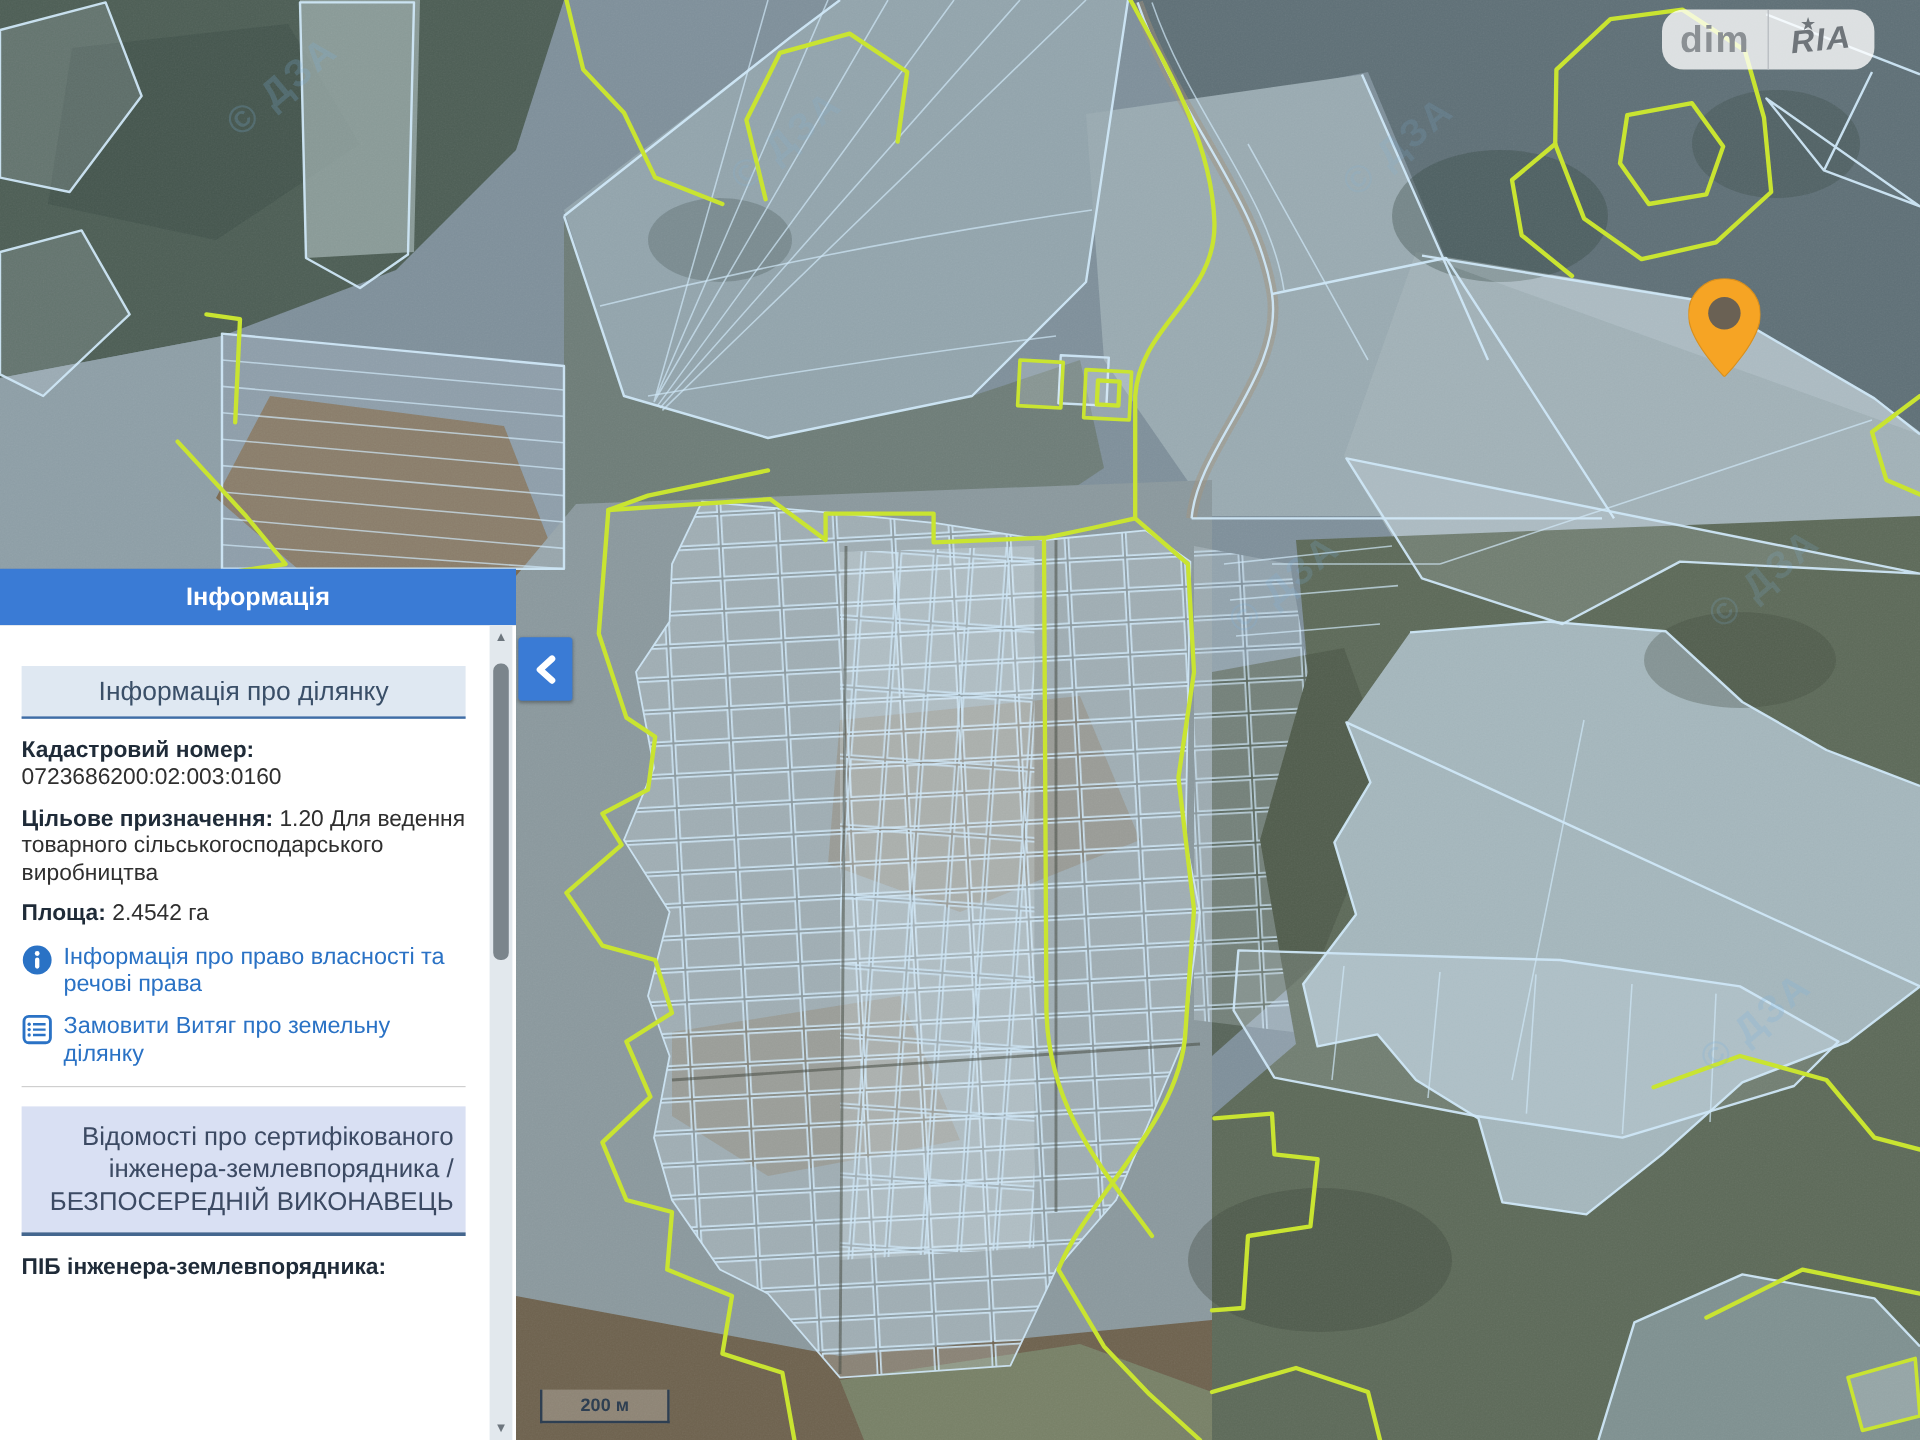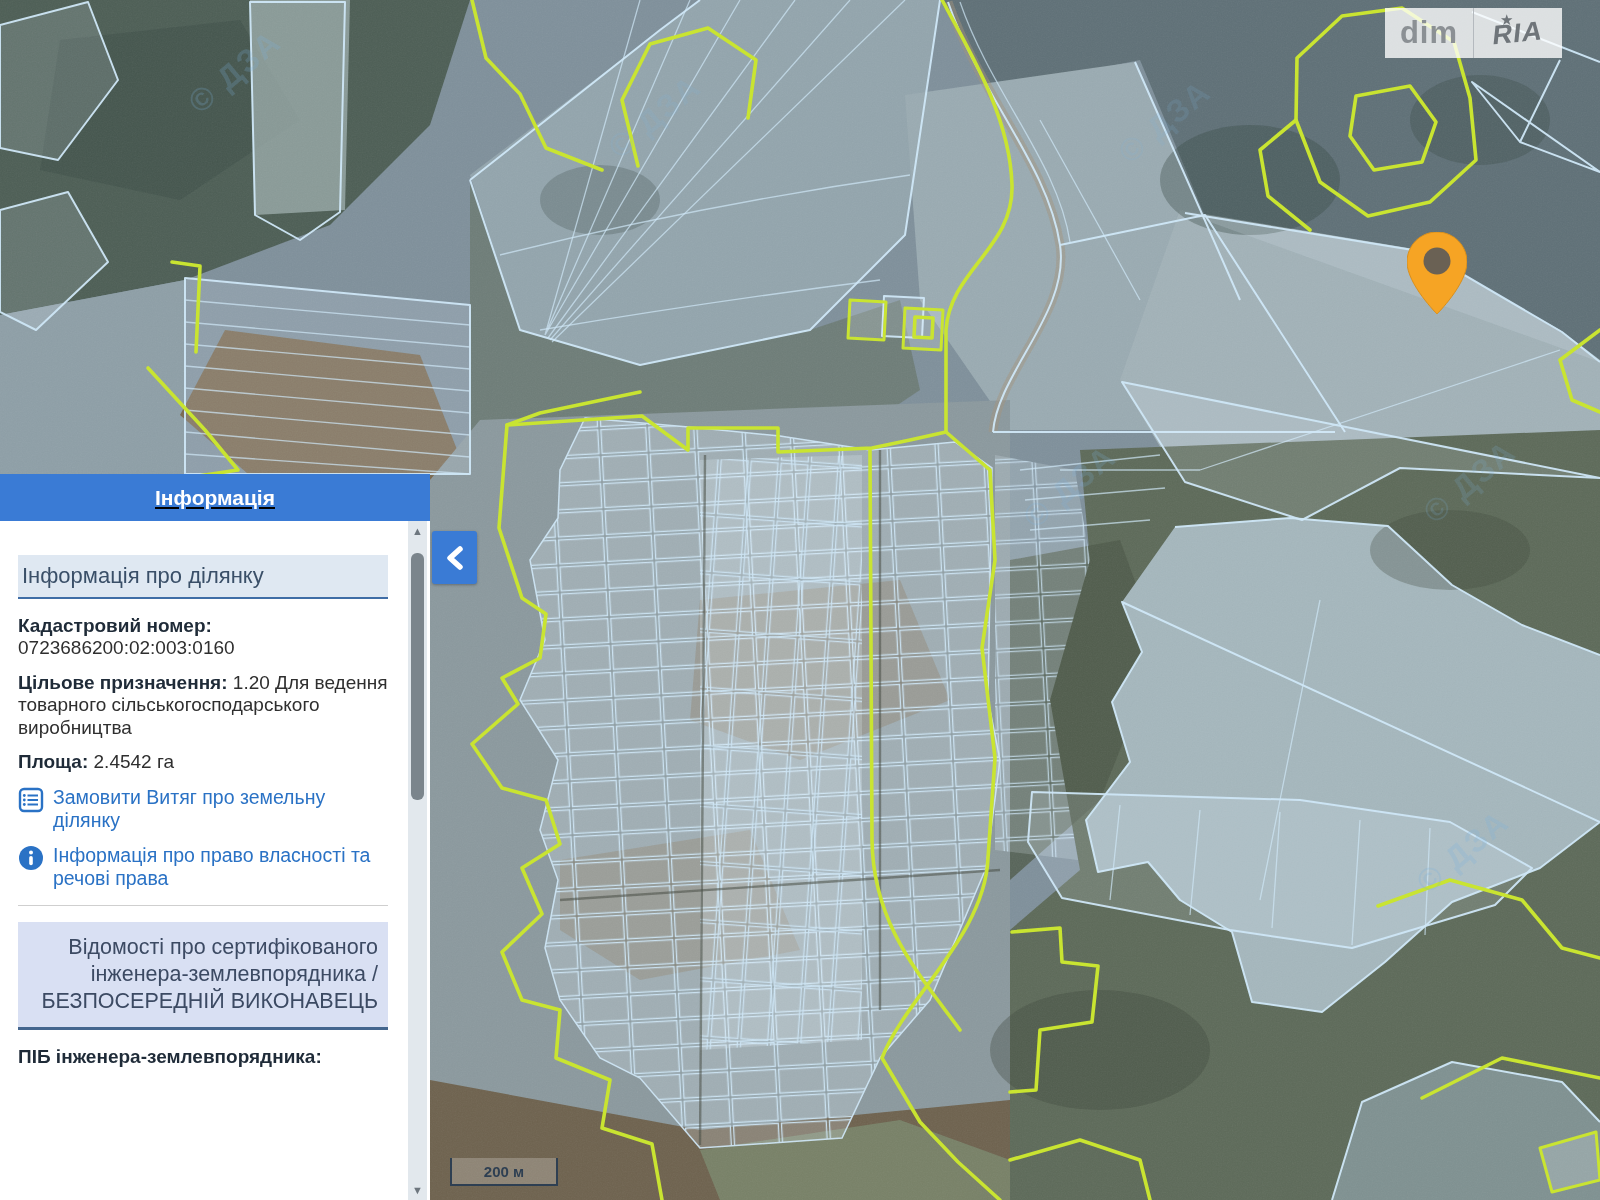--- a/index.html
+++ b/index.html
@@ -12,21 +12,21 @@
   .blf{stroke:var(--parcel-line);fill:rgba(230,244,253,0.16);stroke-width:2;opacity:.95;stroke-linejoin:round;}
   .bl-thin{stroke:var(--parcel-line);fill:none;stroke-width:1.3;opacity:.7;}
   .yl{stroke:var(--boundary-yellow);fill:none;stroke-width:3.6;stroke-linejoin:round;stroke-linecap:round;}
   .ylf{stroke:var(--boundary-yellow);fill:rgba(240,250,255,0.2);stroke-width:3;stroke-linejoin:round;}
   .street{stroke:#43483f;fill:none;stroke-width:2.4;opacity:.55;}
   .pcell{fill:rgba(233,246,255,0.24);stroke:var(--parcel-line);stroke-width:1.5;}
   .wm{fill:rgba(125,178,220,0.45);font-size:32px;font-weight:bold;letter-spacing:2px;}
 
   
   .logo{position:absolute;left:1385px;top:8px;width:177px;height:50px;
-        background:rgba(255,255,255,0.78);border-radius:0;display:flex;align-items:stretch;}
+        background:rgba(255,255,255,0.78);border-radius:18px;display:flex;align-items:stretch;}
   .logo-left{flex:1;display:flex;align-items:center;justify-content:center;
              color:#8b9094;font-size:31px;font-weight:bold;letter-spacing:1px;}
   .logo-div{width:1px;background:#b4b9be;}
   .logo-right{flex:1;display:flex;align-items:center;justify-content:center;position:relative;}
   .ria{display:inline-block;transform:skewX(-12deg) rotate(-6deg);color:#6f757a;
        font-size:27px;font-weight:bold;letter-spacing:1px;}
 
   
   .marker{position:absolute;left:1407px;top:232px;width:60px;height:82px;}
 
@@ -35,27 +35,27 @@
             border-left:2px solid var(--scalebar-ink);border-right:2px solid var(--scalebar-ink);
             border-bottom:2px solid var(--scalebar-ink);background:rgba(255,255,255,0.22);
             color:var(--scalebar-ink);font-size:15px;display:flex;align-items:center;justify-content:center;font-weight:bold;}
 
   
   .collapse-btn{position:absolute;left:432px;top:531px;width:45px;height:53px;border:none;
                 background:var(--accent-blue);border-radius:3px;cursor:pointer;padding:0;
                 display:flex;align-items:center;justify-content:center;box-shadow:0 1px 3px rgba(0,0,0,.3);}
 
   
-  .panel{position:absolute;left:0;top:474px;width:430px;height:726px;text-decoration:underline;}
+  .panel{position:absolute;left:0;top:474px;width:430px;height:726px;}
   .panel-header{height:47px;background:var(--accent-blue);color:#fff;font-size:21px;font-weight:bold;
                 display:flex;align-items:center;justify-content:center;}
   .panel-body{position:absolute;left:0;top:47px;right:0;bottom:0;background:#fff;
               padding:34px 42px 0 18px;box-sizing:border-box;overflow:hidden;
               color:#2f2f2f;font-size:19px;line-height:1.18;}
-  .section-heading{background:var(--panel-heading-bg);color:#3a4f68;font-size:22px;
+  .section-heading{background:var(--panel-heading-bg);color:#3a4f68;font-size:22px;text-align:center;
                    padding:8px 4px;border-bottom:2px solid var(--panel-heading-underline);margin-bottom:16px;}
   .field{margin:0 0 12px 0;}
   .field .b{font-weight:bold;color:#1f2b38;text-align:center;}
   .link-row{display:flex;gap:9px;margin:13px 0;color:var(--link-blue);cursor:pointer;}
   .link-row .txt{font-size:19.5px;line-height:1.15;}
   .link-icon{flex:none;margin-top:1px;color:var(--link-blue);}
   .sep{border:none;border-top:1px solid #cfcfcf;margin:16px 0 16px 0;}
   .executor-box{background:var(--executor-box-bg);color:var(--executor-box-text);font-size:21.5px;
                 text-align:right;padding:12px 10px;line-height:1.25;
                 border-bottom:3px solid #44668e;margin-bottom:16px;}
@@ -232,40 +232,40 @@
         <span>1.20 Для ведення товарного сільськогосподарського виробництва</span>
       </p>
 
       <p class="field">
         <span class="b">Площа:</span>
         <span>2.4542 га</span>
       </p>
 
       <div class="link-row">
         <svg class="link-icon" width="26" height="26" viewBox="0 0 26 26">
+          <circle cx="13" cy="13" r="12" fill="currentColor"></circle>
+          <circle cx="13" cy="7.6" r="2" fill="#ffffff"></circle>
+          <rect x="11.2" y="11" width="3.6" height="9.2" rx="1.8" fill="#ffffff"></rect>
+        </svg>
+        <span class="txt">Інформація про право власності та речові права</span>
+      </div>
+
+      <div class="link-row">
+        <svg class="link-icon" width="26" height="26" viewBox="0 0 26 26">
           <rect x="2" y="2" width="22" height="22" rx="4" fill="none" stroke="currentColor" stroke-width="2.4"></rect>
           <line x1="9.5" y1="8.5" x2="20" y2="8.5" stroke="currentColor" stroke-width="2"></line>
           <line x1="9.5" y1="13" x2="20" y2="13" stroke="currentColor" stroke-width="2"></line>
           <line x1="9.5" y1="17.5" x2="20" y2="17.5" stroke="currentColor" stroke-width="2"></line>
           <circle cx="6.3" cy="8.5" r="1.4" fill="currentColor"></circle>
           <circle cx="6.3" cy="13" r="1.4" fill="currentColor"></circle>
           <circle cx="6.3" cy="17.5" r="1.4" fill="currentColor"></circle>
         </svg>
         <span class="txt">Замовити Витяг про земельну ділянку</span>
       </div>
 
-      <div class="link-row">
-        <svg class="link-icon" width="26" height="26" viewBox="0 0 26 26">
-          <circle cx="13" cy="13" r="12" fill="currentColor"></circle>
-          <circle cx="13" cy="7.6" r="2" fill="#ffffff"></circle>
-          <rect x="11.2" y="11" width="3.6" height="9.2" rx="1.8" fill="#ffffff"></rect>
-        </svg>
-        <span class="txt">Інформація про право власності та речові права</span>
-      </div>
-
 
       <hr class="sep">
 
       <div class="executor-box">Відомості про сертифікованого інженера-землевпорядника / БЕЗПОСЕРЕДНІЙ ВИКОНАВЕЦЬ</div>
 
 
       <p class="field">
         <span class="b">ПІБ інженера-землевпорядника:</span><br>
         
       </p>

